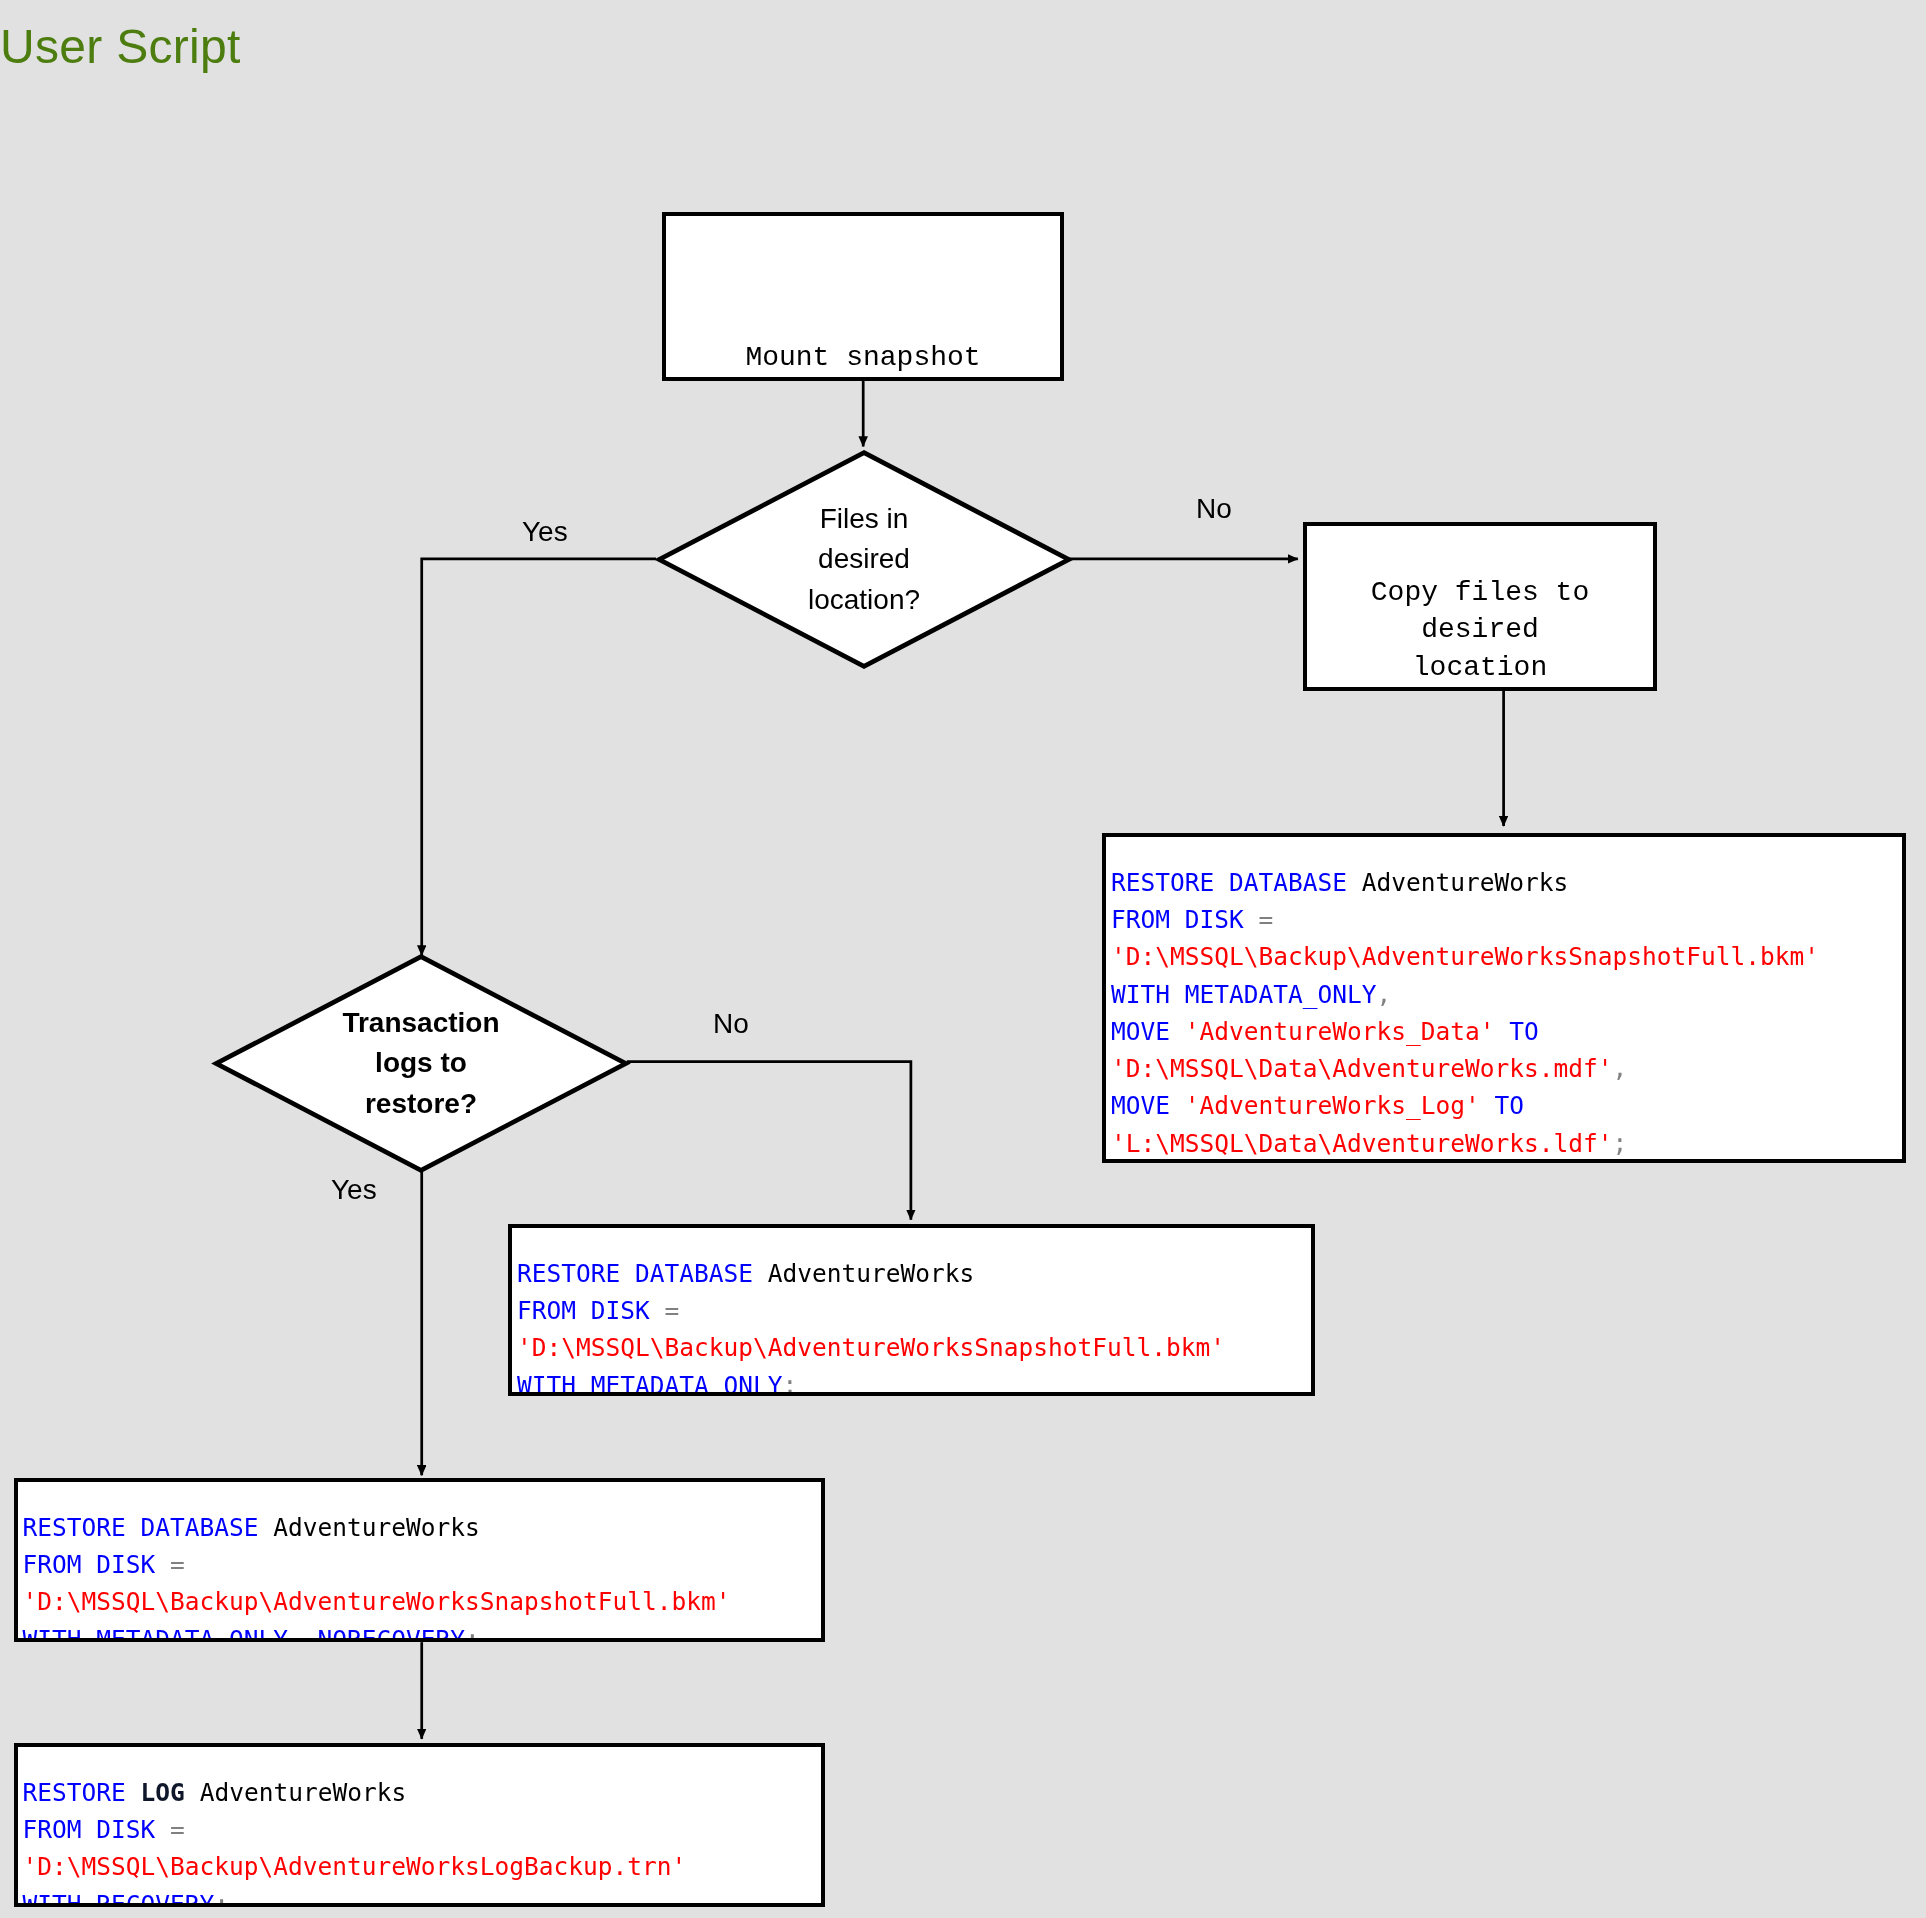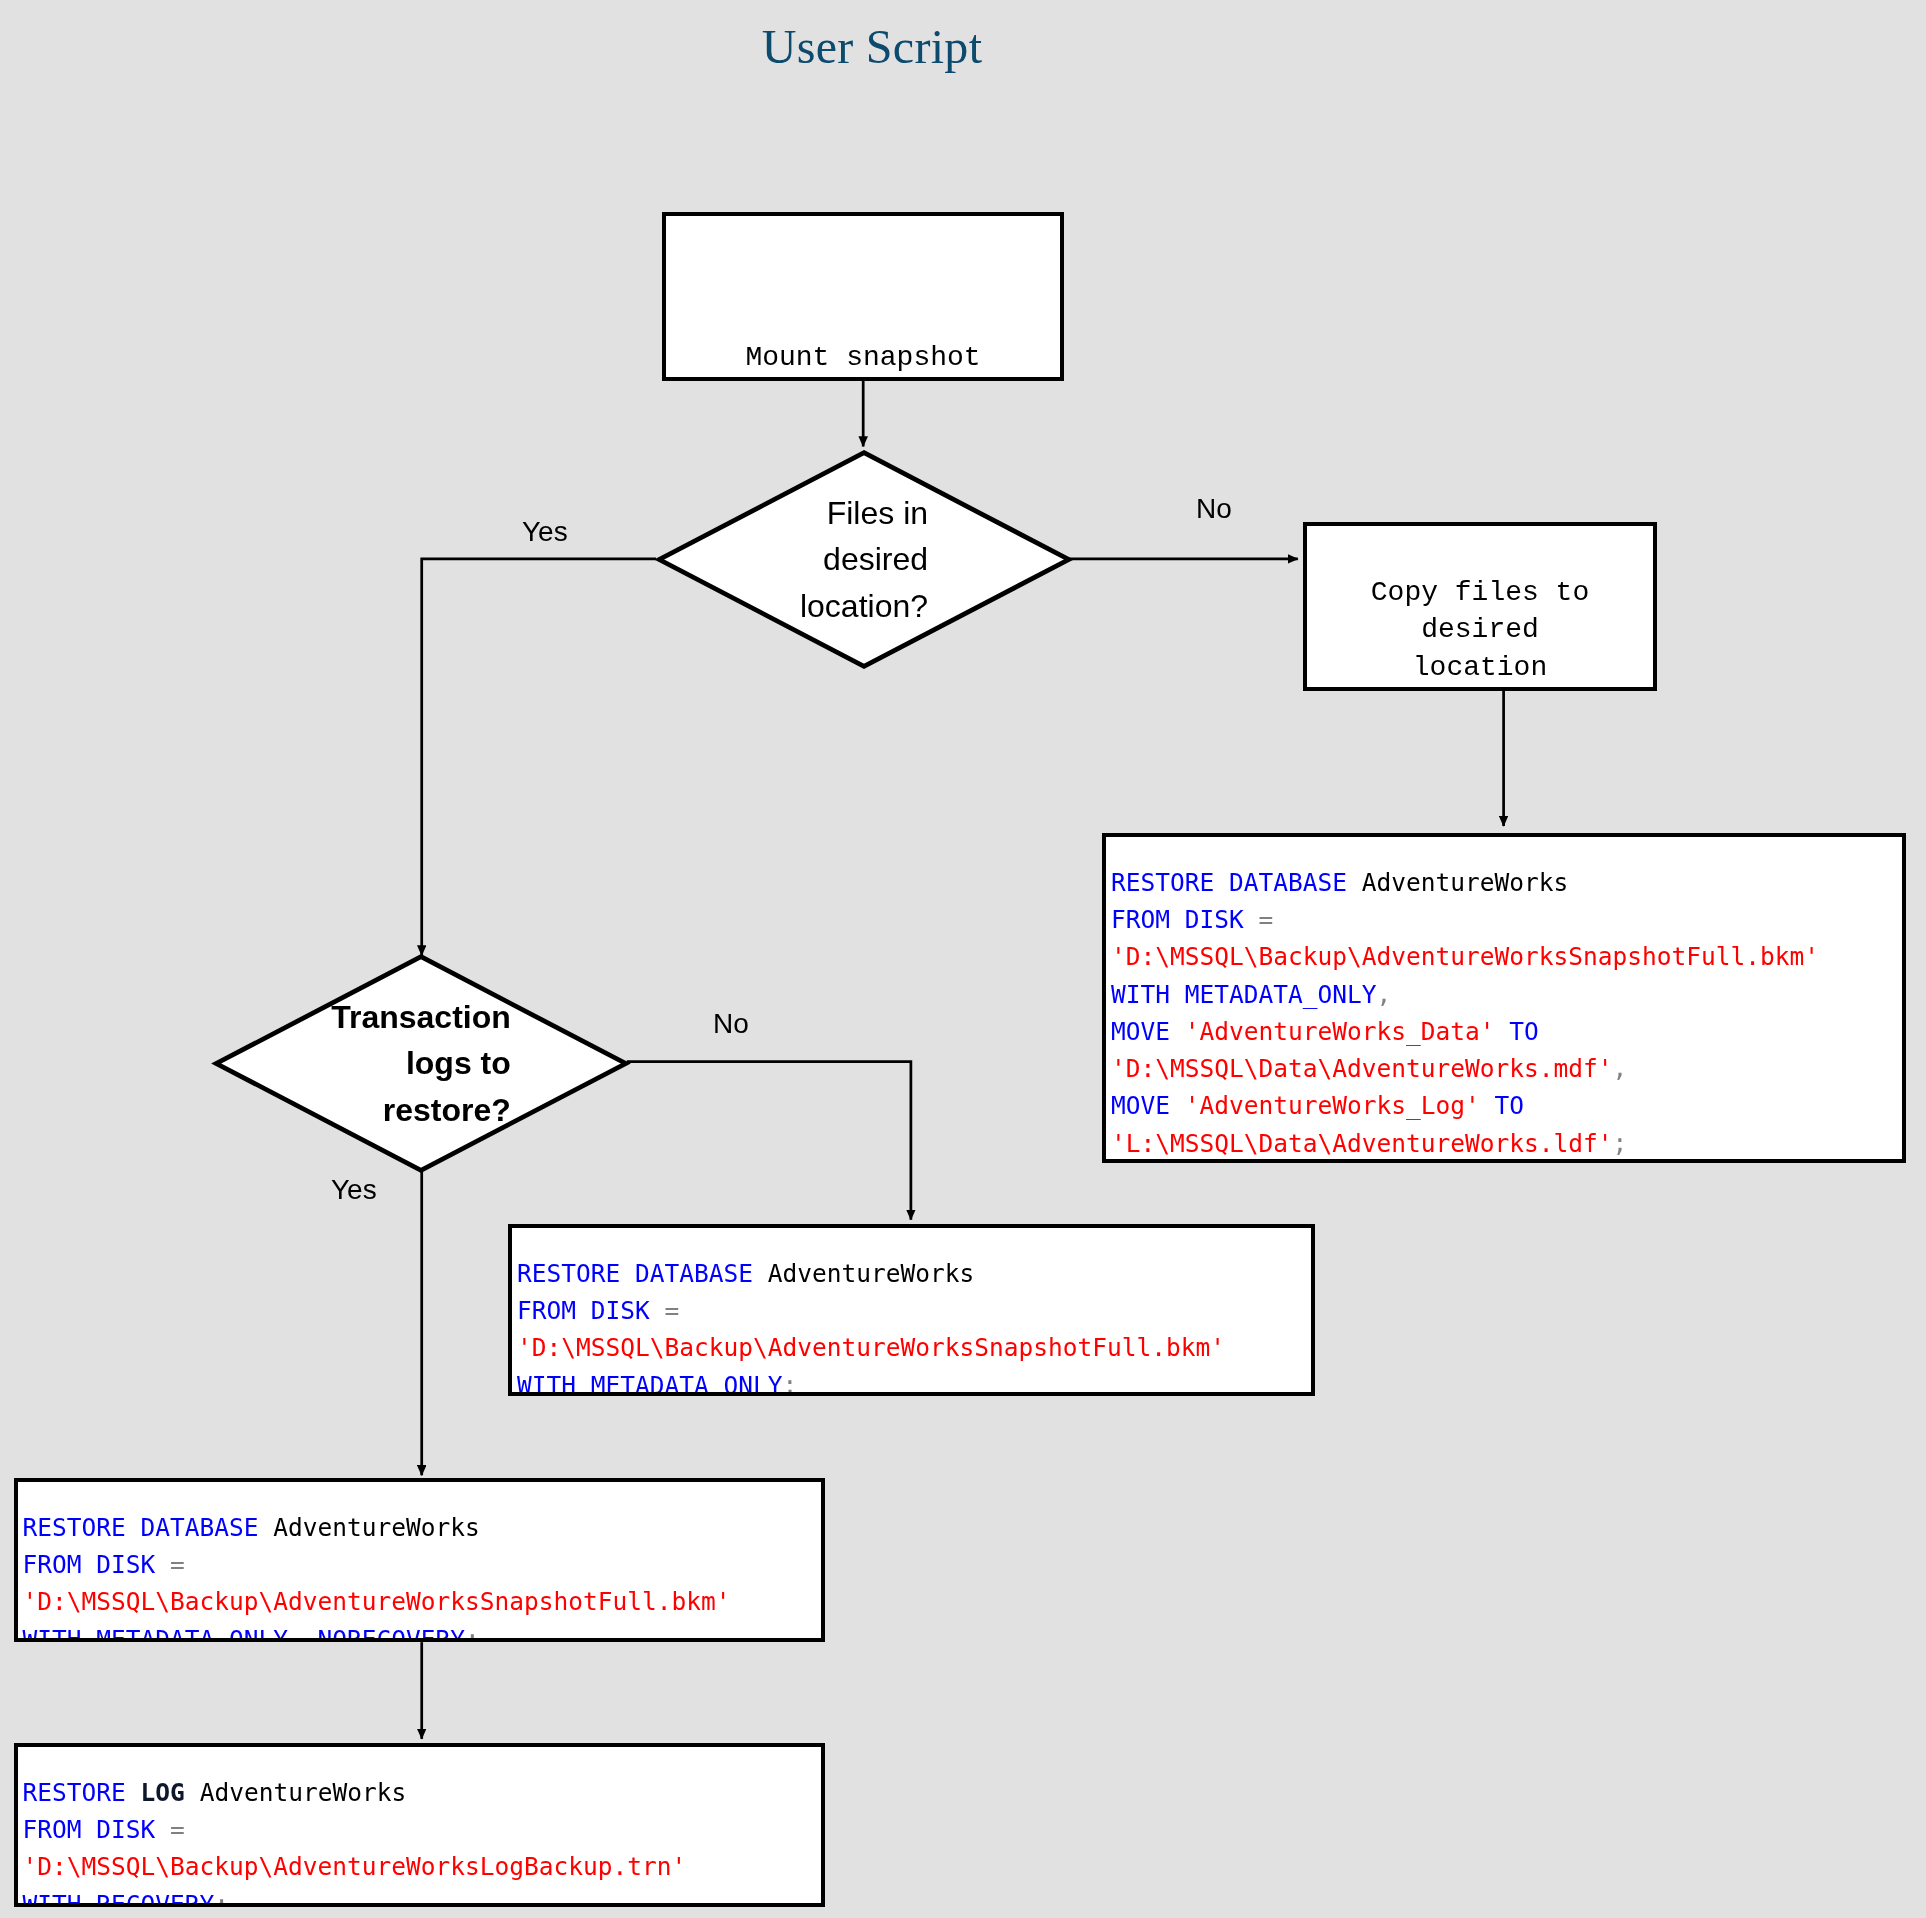--- a/index.html
+++ b/index.html
@@ -18,24 +18,23 @@
     position: absolute;
     left: 0; top: 0;
     width: 1926px;
     height: 1919px;
   }
   .title {
     position: absolute;
     left: 0;
     top: 19px;
     width: 1744px;
-    text-align: center;
     font-size: 48px;
-    color: #0c4a6e;
-    font-family: Liberation Serif, serif;
+    color: #4d7c0f;
+    font-family: Liberation Sans, sans-serif;
     letter-spacing: 0.3px;
   }
   .node {
     position: absolute;
     background: #ffffff;
     border: 4.1px solid #000000;
     box-sizing: border-box;
     display: flex;
     align-items: flex-end;
     justify-content: center;
@@ -55,22 +54,22 @@
     overflow: visible;
   }
   .diamond-label {
     position: absolute;
     left: 0; top: 0;
     width: 100%;
     height: 100%;
     display: flex;
     align-items: center;
     justify-content: center;
-    text-align: right;
-    font-size: 32px;
+    text-align: center;
+    font-size: 28px;
     line-height: 1.45;
     color: #000;
     font-family: "Liberation Sans", sans-serif;
     pointer-events: none;
   }
   .code {
     position: absolute;
     background: #ffffff;
     border: 4.1px solid #000000;
     box-sizing: border-box;

